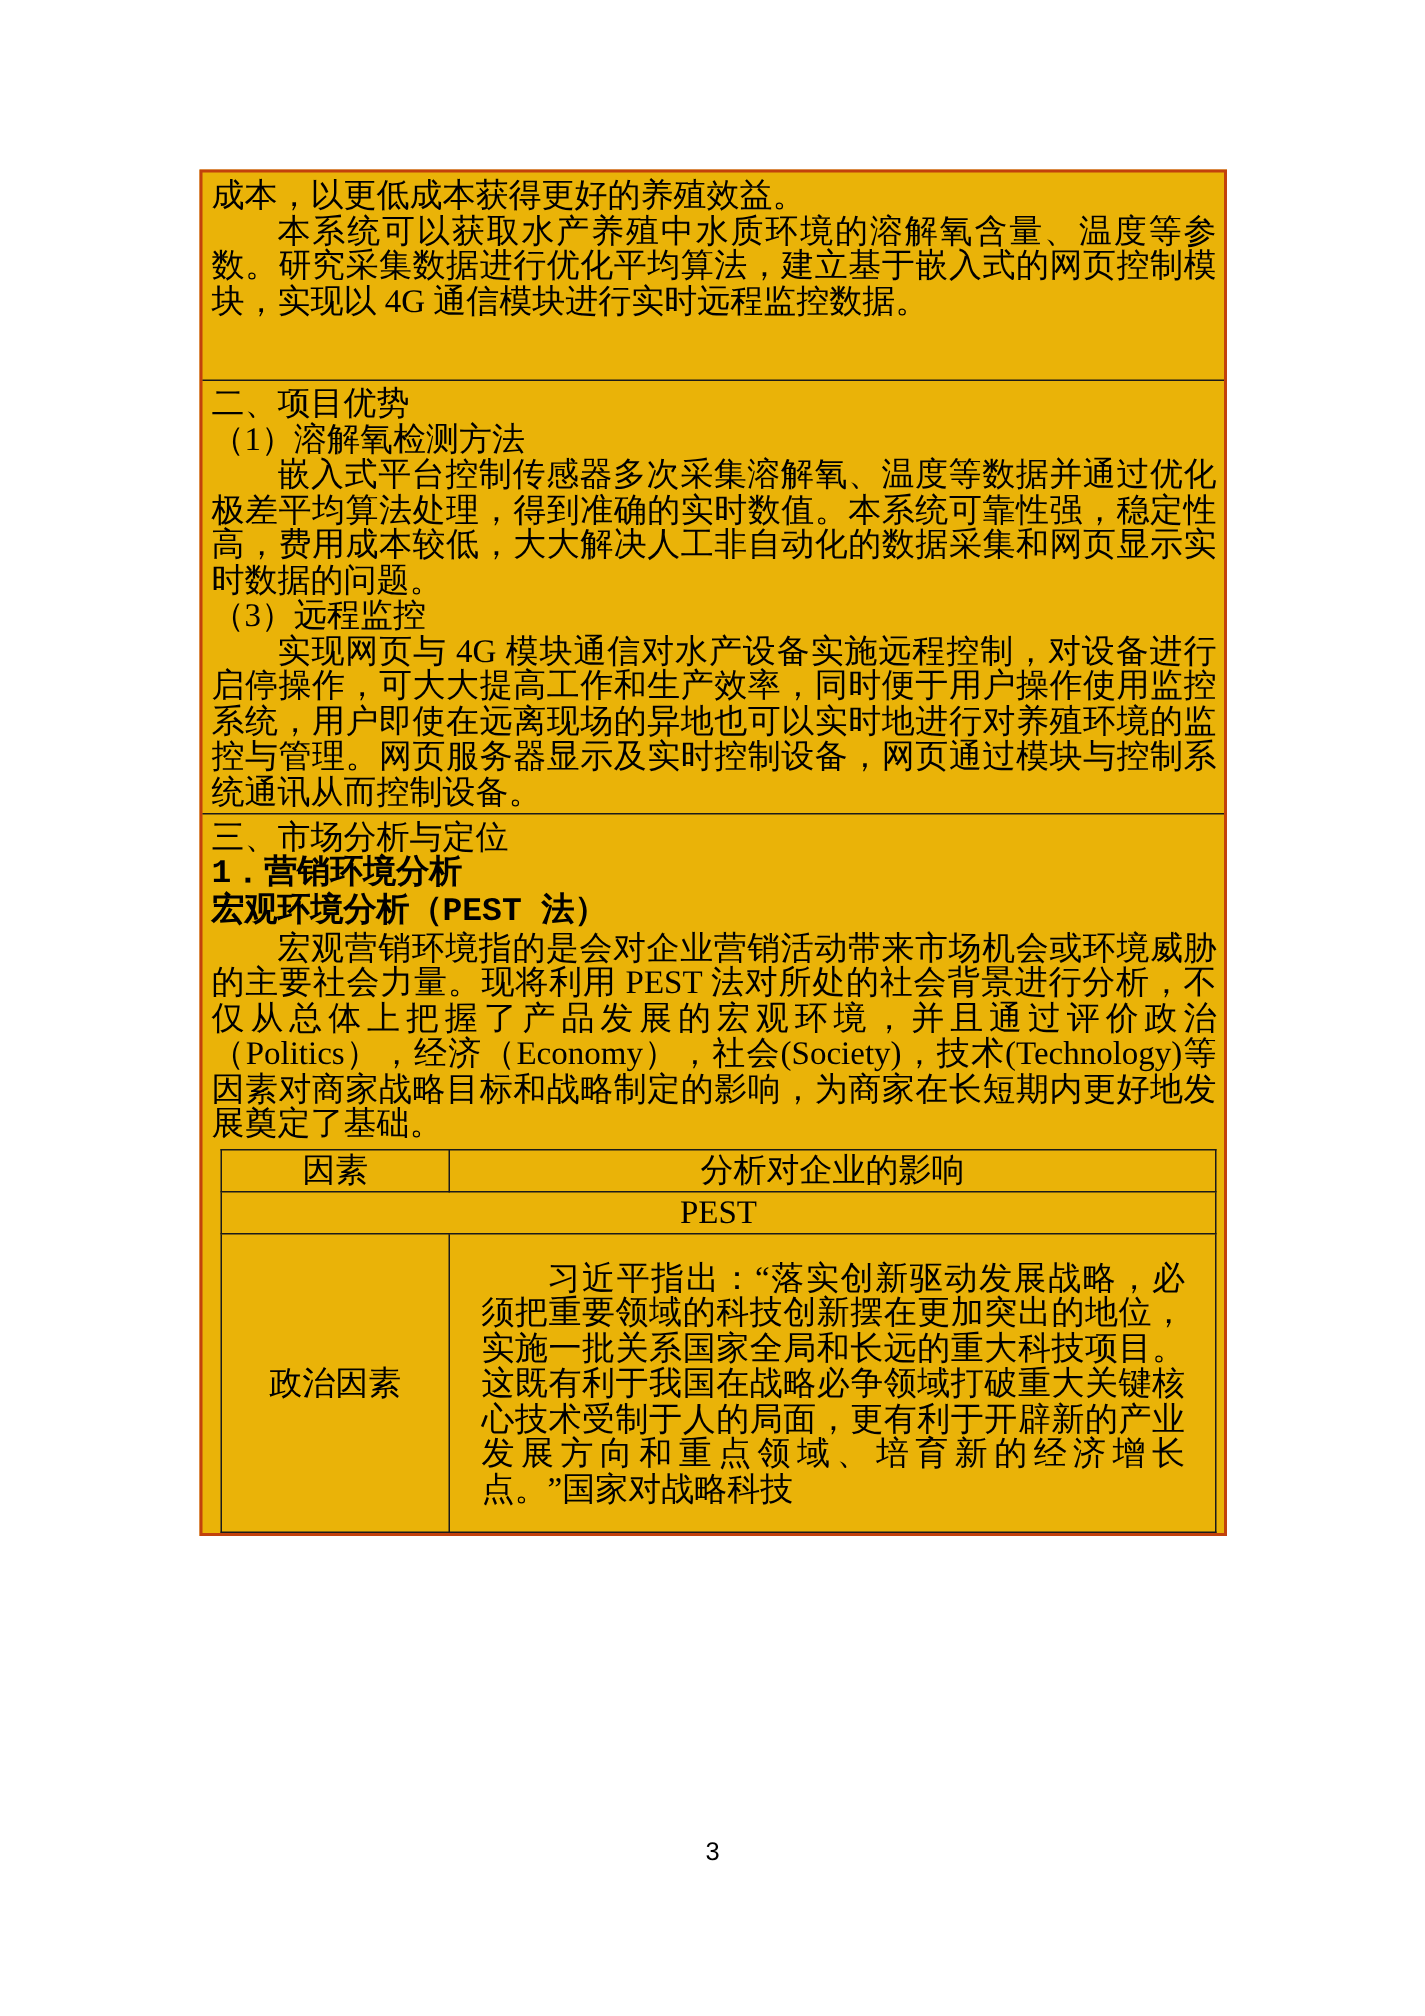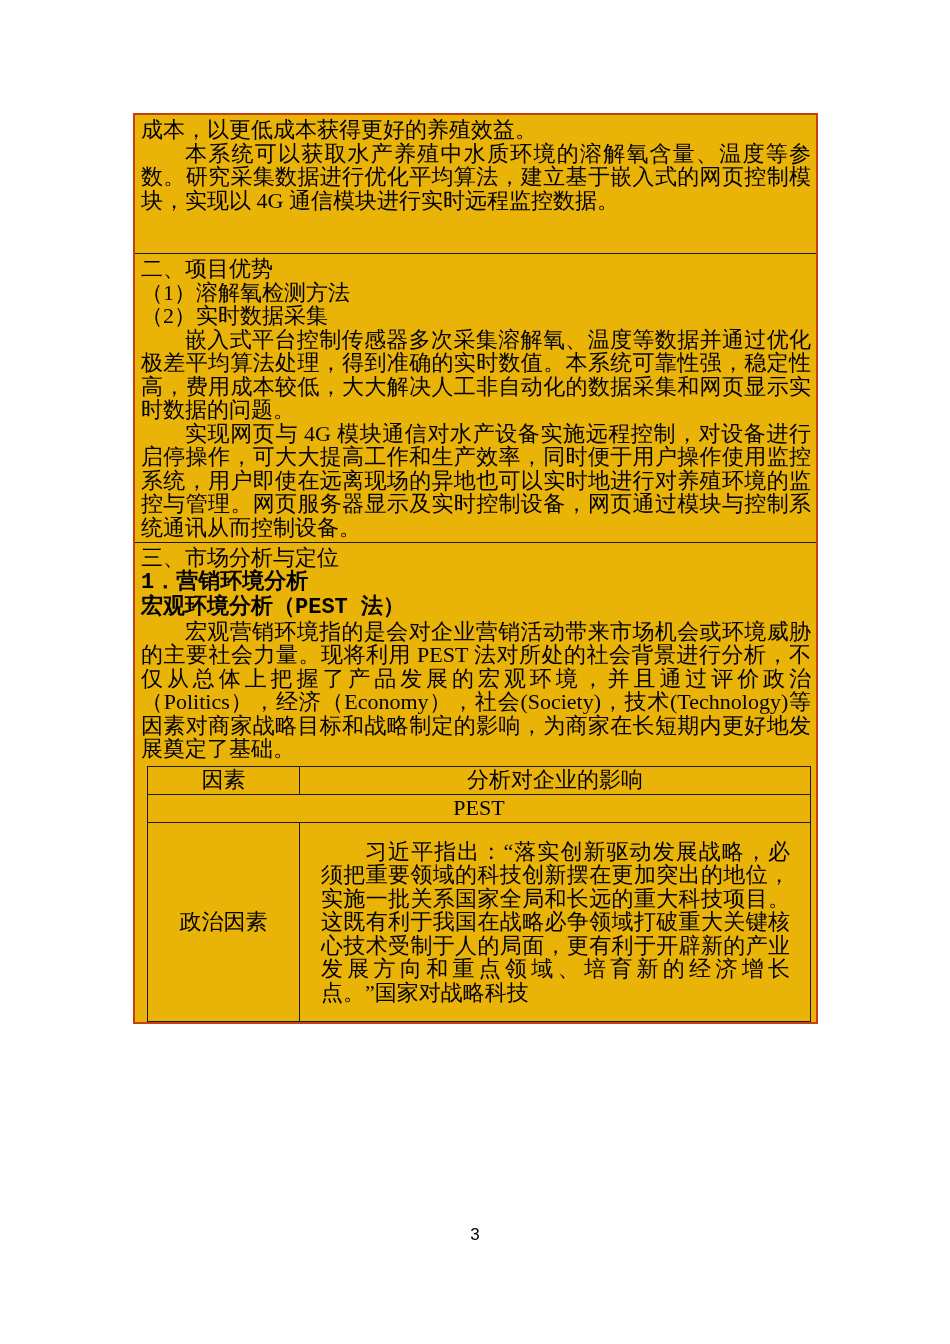--- a/index.html
+++ b/index.html
@@ -95,22 +95,22 @@
 
   <div class="doc-row">
     <p>成本，以更低成本获得更好的养殖效益。</p>
     <p class="indent2">本系统可以获取水产养殖中水质环境的溶解氧含量、温度等参数。研究采集数据进行优化平均算法，建立基于嵌入式的网页控制模块，实现以 4G 通信模块进行实时远程监控数据。</p>
     <div class="blank-line"></div>
   </div>
 
   <div class="doc-row">
     <p>二、项目优势</p>
     <p>（1）溶解氧检测方法</p>
-    <p>（2）实时数据采集</p>
     <p class="indent2">嵌入式平台控制传感器多次采集溶解氧、温度等数据并通过优化极差平均算法处理，得到准确的实时数值。本系统可靠性强，稳定性高，费用成本较低，大大解决人工非自动化的数据采集和网页显示实时数据的问题。</p>
+    <p>（3）远程监控</p>
     <p class="indent2">实现网页与 4G 模块通信对水产设备实施远程控制，对设备进行启停操作，可大大提高工作和生产效率，同时便于用户操作使用监控系统，用户即使在远离现场的异地也可以实时地进行对养殖环境的监控与管理。网页服务器显示及实时控制设备，网页通过模块与控制系统通讯从而控制设备。</p>
   </div>
 
   <div class="doc-row" style="padding-left:6px; padding-right:0; padding-bottom:0;">
     <p style="padding-right:5px;">三、市场分析与定位</p>
     <p class="gothic-heading" style="padding-right:5px;">1．营销环境分析</p>
     <p class="gothic-heading" style="padding-right:5px;">宏观环境分析（PEST 法）</p>
     <p class="indent2" style="padding-right:5px;">宏观营销环境指的是会对企业营销活动带来市场机会或环境威胁的主要社会力量。现将利用 PEST 法对所处的社会背景进行分析，不仅从总体上把握了产品发展的宏观环境，并且通过评价政治（Politics），经济（Economy），社会(Society)，技术(Technology)等因素对商家战略目标和战略制定的影响，为商家在长短期内更好地发展奠定了基础。</p>
 
     <table class="pest-table">

